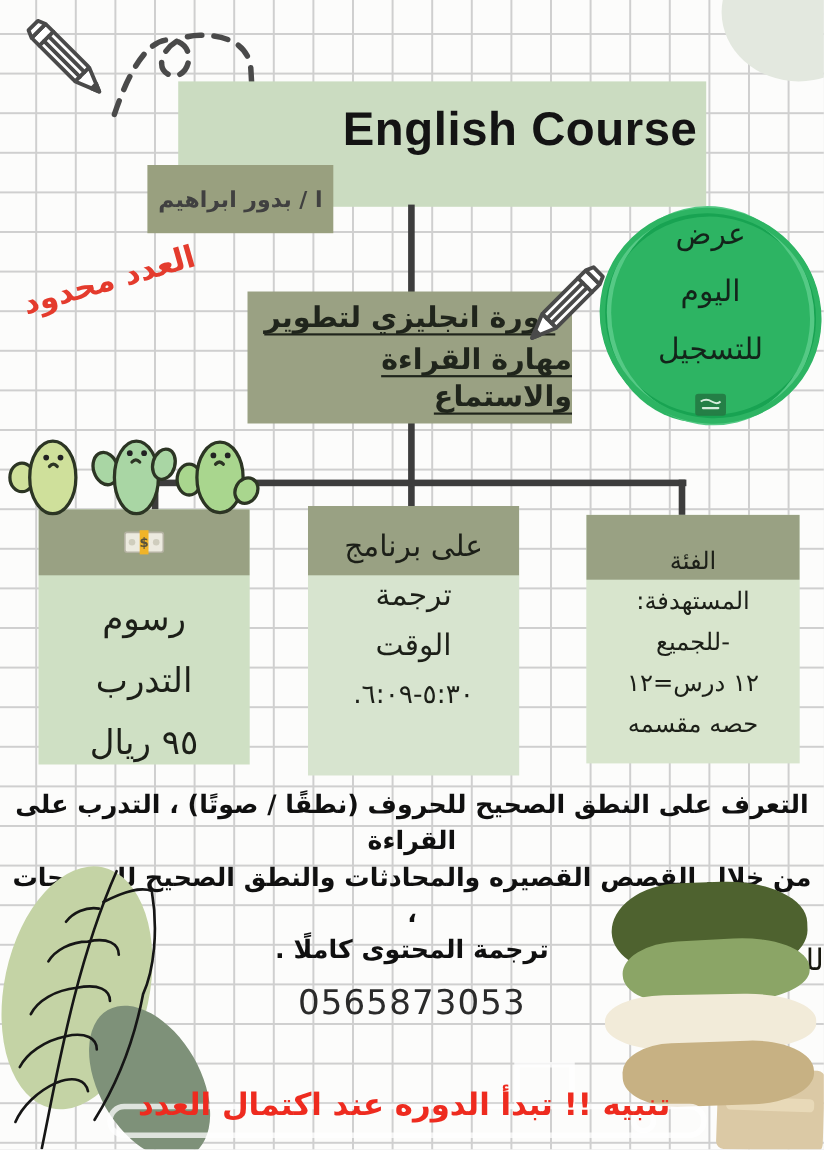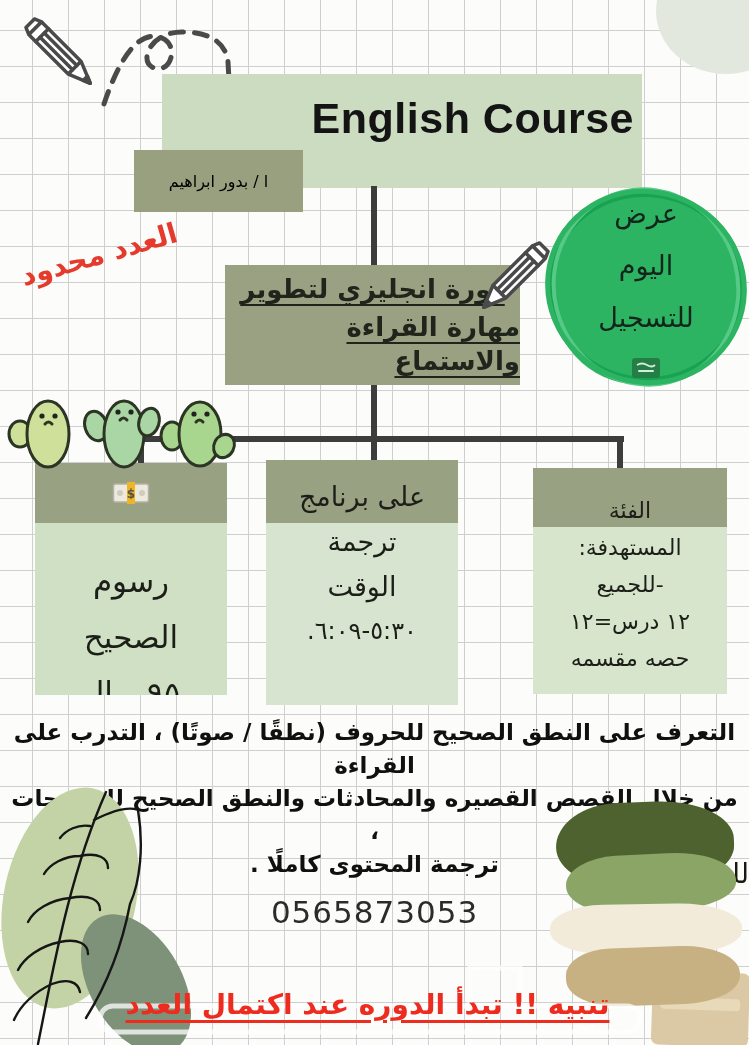--- a/index.html
+++ b/index.html
@@ -12,21 +12,21 @@
     background-size:36px 36px;background-position:-4px -6px;
     font-family:"DejaVu Sans",sans-serif;color:#1c1f18;
   }
   .abs{position:absolute;}
   
   .title-rect{left:162px;top:74px;width:442px;height:114px;background:#cbdcc1;padding-left:38px;}
   .title-text{position:absolute;right:8px;top:20px;font-family:"Liberation Sans","DejaVu Sans",sans-serif;
     font-size:43px;font-weight:bold;color:#141414;letter-spacing:0.5px;}
   .name-badge{left:134px;top:150px;width:169px;height:62px;background:#99a07f;
     display:flex;align-items:center;justify-content:center;}
-  .name-badge span{font-size:16px;font-weight:normal;color:#000000;}
+  .name-badge span{font-size:20px;font-weight:bold;color:#404040;}
   
   .limited{left:4px;top:238px;width:190px;text-align:center;transform:rotate(-16deg);
     font-size:28px;font-weight:bold;color:#e43b2d;}
   .offer-circle{left:543px;top:183px;width:206px;height:208px;}
   .offer-fill{position:absolute;inset:7px;background:#2db463;border-radius:48% 52% 50% 46% / 52% 48% 54% 50%;}
   .offer-scribble{position:absolute;inset:0;}
   .offer-lines{position:absolute;inset:0;display:flex;flex-direction:column;align-items:center;
     justify-content:center;gap:14px;padding-top:2px;}
   .offer-lines div{font-size:27px;color:#13241a;line-height:38px;}
   .corner-circle{left:656px;top:-52px;width:140px;height:126px;border-radius:50%;background:#e3e8df;}
@@ -41,22 +41,22 @@
   .course-box{left:225px;top:265px;width:295px;height:120px;background:#9aa183;
     display:flex;flex-direction:column;align-items:center;justify-content:center;gap:4px;}
   .course-box div{font-size:26px;font-weight:bold;color:#20251c;text-decoration:underline;
     text-underline-offset:6px;text-decoration-thickness:2px;line-height:34px;}
   
   .card{overflow:hidden;}
   .card .band{position:absolute;left:0;top:0;width:100%;background:#99a183;}
   .card .card-text{position:relative;text-align:center;}
   .card-fees{left:35px;top:463px;width:192px;height:232px;background:#cfe0c4;}
   .card-fees .band{height:60px;display:flex;align-items:center;justify-content:center;}
-  .card-fees .card-text{padding-top:72px;font-size:31px;line-height:56px;margin-top:18px;}
-  .card-platform{left:266px;top:460px;width:192px;height:245px;background:#d7e4cf;}
+  .card-fees .card-text{padding-top:72px;font-size:31px;line-height:56px;}
+  .card-platform{left:280px;top:460px;width:192px;height:245px;background:#d7e4cf;}
   .card-platform .band{height:63px;}
   .card-platform .card-text{padding-top:14px;font-size:27px;line-height:45px;}
   .card-platform .time{font-size:24px;}
   .card-audience{left:533px;top:468px;width:194px;height:226px;background:#d8e5cd;}
   .card-audience .band{height:59px;}
   .card-audience .card-text{padding-top:24px;font-size:22px;line-height:37px;}
   
   .description{left:4px;top:716px;width:741px;text-align:center;font-size:23px;font-weight:bold;
     line-height:33px;color:#101010;}
   
@@ -71,21 +71,21 @@
   .s3{left:550px;top:904px;width:192px;height:50px;background:#f2ebd9;transform:rotate(-1deg);
       border-radius:28% 34% 30% 32% / 46% 50% 44% 48%;}
   .s4{left:566px;top:947px;width:174px;height:58px;background:#c7b183;transform:rotate(-2deg);
       border-radius:26% 34% 32% 30% / 44% 50% 46% 48%;}
   .wm-box{left:652px;top:972px;width:97px;height:74px;background:#dbc9a5;border-radius:7px;
       transform:rotate(2deg);}
   .wm-box::before{content:"";position:absolute;left:8px;top:26px;width:80px;height:12px;
       background:#e8d9b8;border-radius:4px;}
   
   .notice{left:0;top:988px;width:735px;text-align:center;font-size:28px;font-weight:bold;color:#ee2b1f;
-    text-decoration:underline;text-underline-offset:6px;text-decoration-thickness:2.5px;}
+    text-underline-offset:6px;text-decoration-thickness:2.5px;}
   .rtl{direction:rtl;}
 </style>
 </head>
 <body>
 
 <div class="poster">
 
   <div class="abs corner-circle"></div>
 
   <svg class="abs" style="left:12px;top:38px;transform:rotate(45deg);" width="100" height="34" viewBox="0 0 100 34">
@@ -161,21 +161,21 @@
       <svg width="38" height="26" viewBox="0 0 38 26">
         <rect x="1.5" y="4" width="35" height="18" rx="2" fill="#eceadf" stroke="#b4b2a2" stroke-width="1.5"></rect>
         <rect x="15" y="2" width="8" height="22" fill="#f0b429"></rect>
         <circle cx="8" cy="13" r="3" fill="#cfcdbd"></circle>
         <circle cx="30" cy="13" r="3" fill="#cfcdbd"></circle>
         <text x="19" y="17.5" font-size="12" font-weight="bold" text-anchor="middle" fill="#57523d" font-family="DejaVu Sans, sans-serif">$</text>
       </svg>
     </div>
     <div class="card-text rtl">
       <div>رسوم</div>
-      <div>الصحيح</div>
+      <div>التدرب</div>
       <div>٩٥ ريال</div>
     </div>
   </div>
 
   <div class="abs card card-platform">
     <div class="band"></div>
     <div class="card-text rtl">
       <div>على برنامج</div>
       <div>ترجمة</div>
       <div>الوقت</div>

